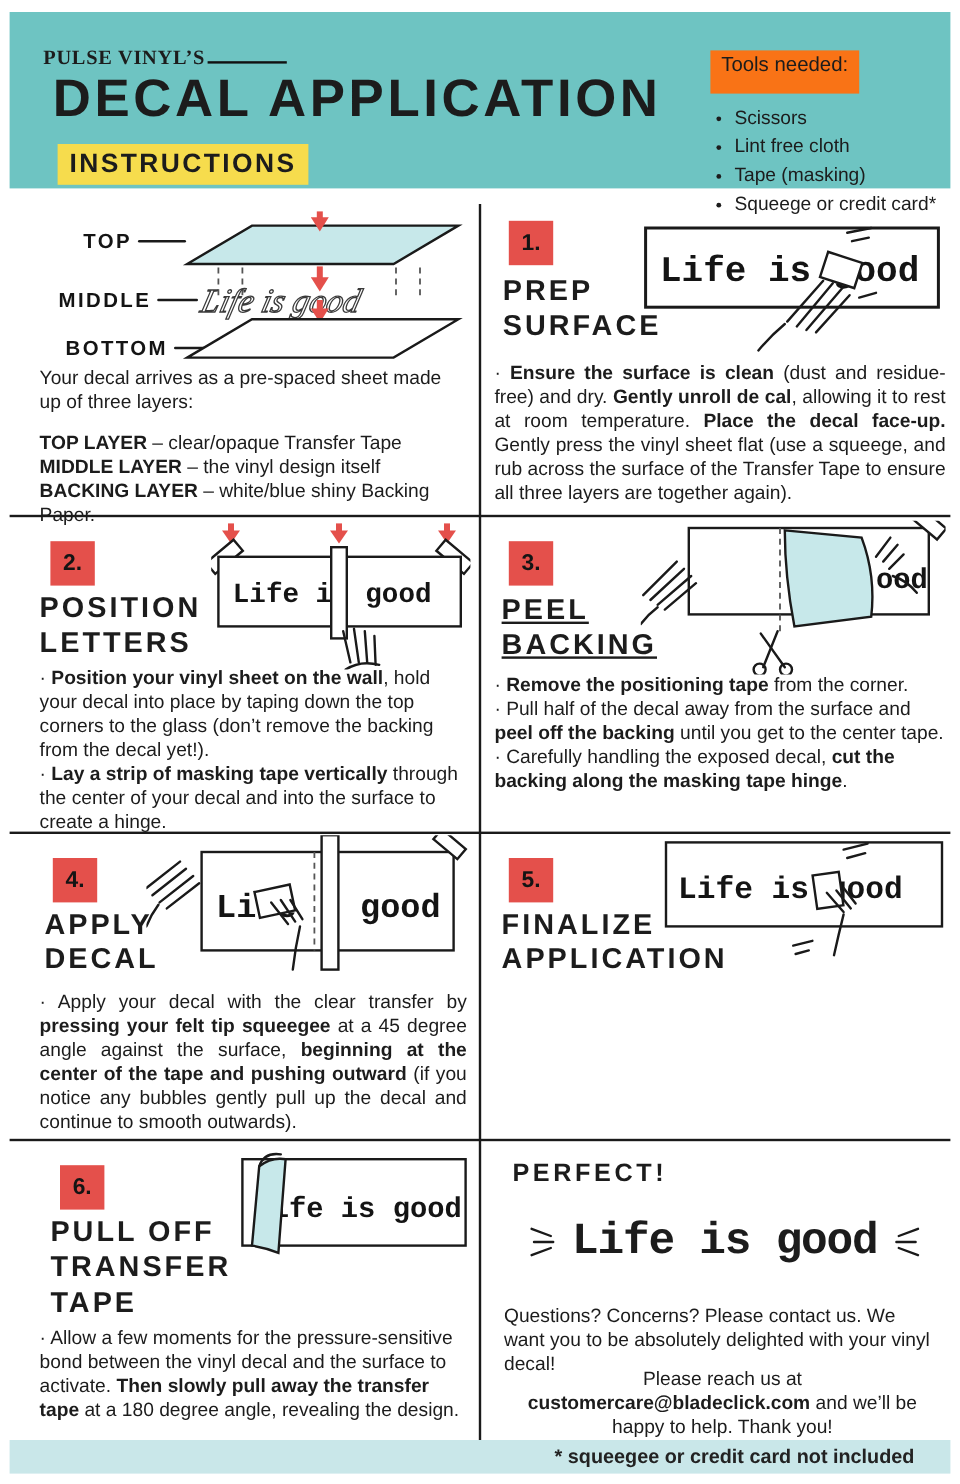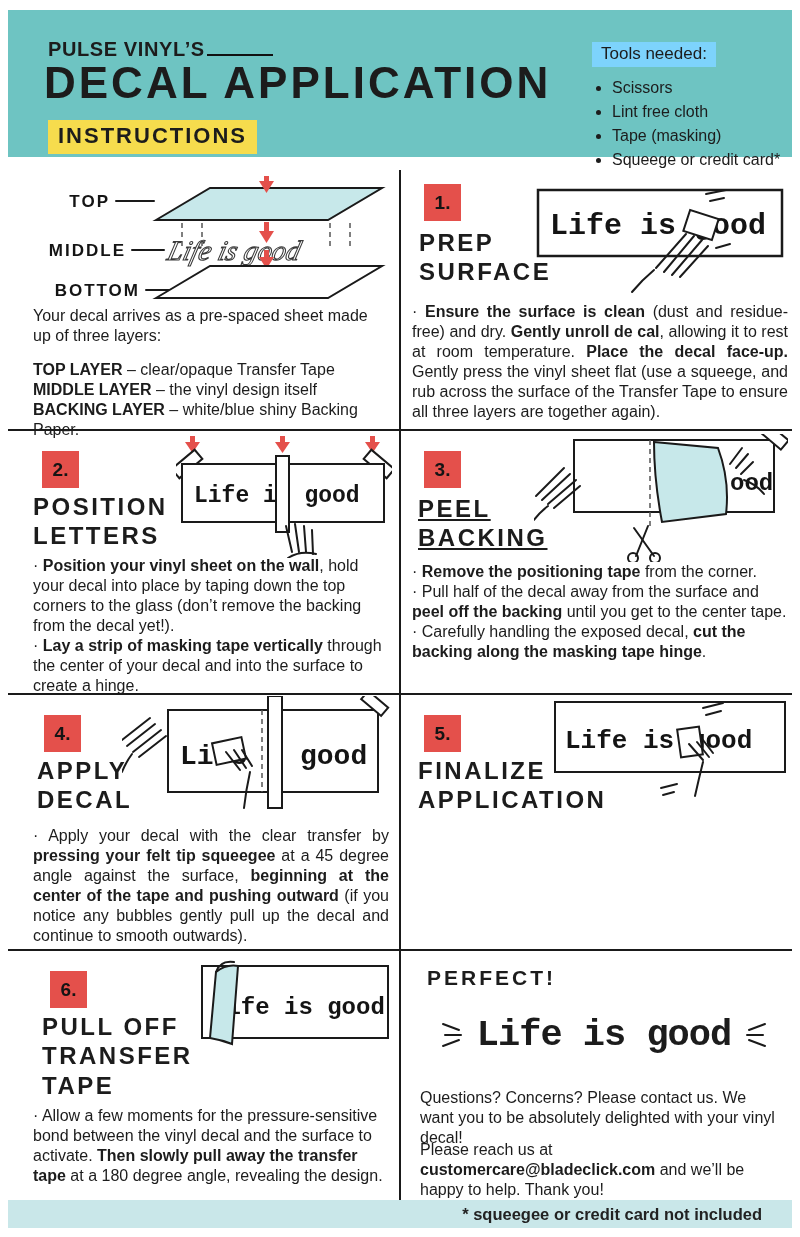--- a/index.html
+++ b/index.html
@@ -1,25 +1,25 @@
 <!DOCTYPE html>
 <html><head>
 <meta charset="utf-8">
 <style>
   html,body{margin:0;padding:0;background:#e9e9e9;}
   .page{position:relative;width:800px;height:1237px;background:#ffffff;overflow:hidden;
         font-family:"Liberation Sans",sans-serif;color:#1c1c1c;}
   
   .header{position:absolute;left:8px;top:10px;width:784px;height:147px;background:#6ec4c2;}
-  .brand{position:absolute;left:40px;top:28px;font-size:20px;font-weight:bold;letter-spacing:.6px;}
+  .brand{position:absolute;left:28px;top:28px;font-size:17px;font-weight:bold;letter-spacing:.6px;font-family:Liberation Serif, serif;}
   .brand-line{display:inline-block;width:66px;border-bottom:2px solid #111;vertical-align:baseline;margin-left:2px;}
   .big-title{position:absolute;left:36px;top:48px;font-size:44px;font-weight:800;letter-spacing:3px;}
   .subtitle{position:absolute;left:40px;top:110px;background:#f6dc4d;padding:3px 10px 5px;font-size:22px;font-weight:bold;letter-spacing:2px;}
   .tools{position:absolute;left:584px;top:32px;width:205px;}
-  .tools-label{display:inline-block;background:#7dd3fc;padding:2px 9px 3px;font-size:17px;}
+  .tools-label{display:inline-block;background:#f97316;padding:2px 9px 14px;font-size:17px;}
   .tools ul{margin:9px 0 0 20px;padding:0;font-size:16px;line-height:1.5;}
   
   .vline{position:absolute;left:399px;top:170px;width:2px;height:1030px;background:#1a1a1a;}
   .hline{position:absolute;left:8px;width:784px;height:2px;background:#1a1a1a;}
   
   .abs{position:absolute;}
   .step-num{width:37px;height:37px;background:#e4504b;color:#141414;font-size:19px;font-weight:bold;
             display:flex;align-items:center;justify-content:center;}
   .step-title{font-size:24px;font-weight:800;letter-spacing:2.5px;line-height:1.22;white-space:pre-line;}
   .body{font-size:16px;line-height:20px;}
@@ -264,21 +264,21 @@
     <span class="decal-big">Life is good</span>
     <svg width="22" height="28" viewBox="0 0 22 28" style="transform:scale(-1,1);">
       <line class="ln" x1="2" y1="3" x2="18" y2="9"></line>
       <line class="ln" x1="4" y1="14" x2="20" y2="14"></line>
       <line class="ln" x1="2" y1="25" x2="18" y2="19"></line>
     </svg>
   </div>
   <div class="abs body" style="left:420px;top:1088px;width:364px;">
     <p>Questions? Concerns? Please contact us. We want you to be absolutely delighted with your vinyl decal!</p>
   </div>
-  <div class="abs body" style="left:420px;top:1140px;width:364px;">
+  <div class="abs body" style="left:420px;top:1140px;width:364px;text-align:center;">
     <p>Please reach us at <b>customercare@bladeclick.com</b> and we’ll be happy to help. Thank you!</p>
   </div>
 
   <div class="strip">
     <span>* squeegee or credit card not included</span>
   </div>
 
 </div>
 
 </body></html>

